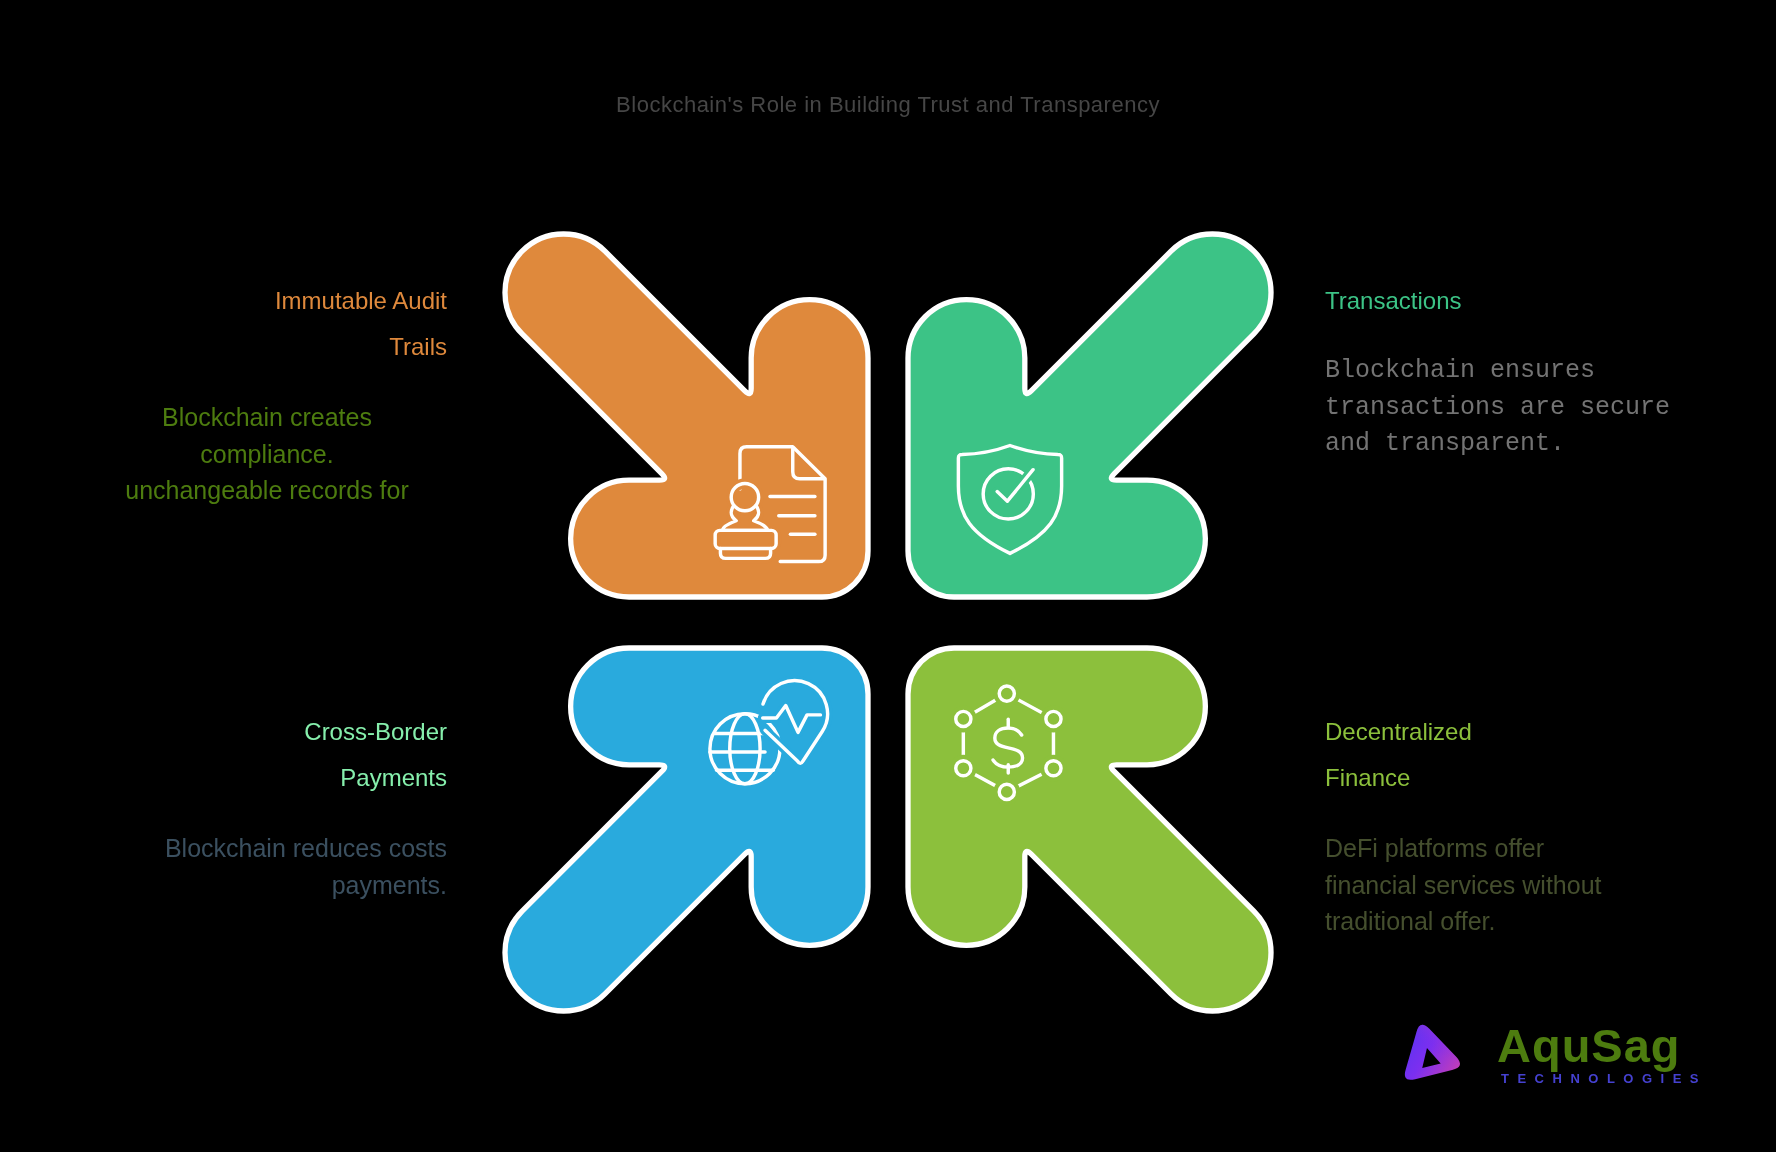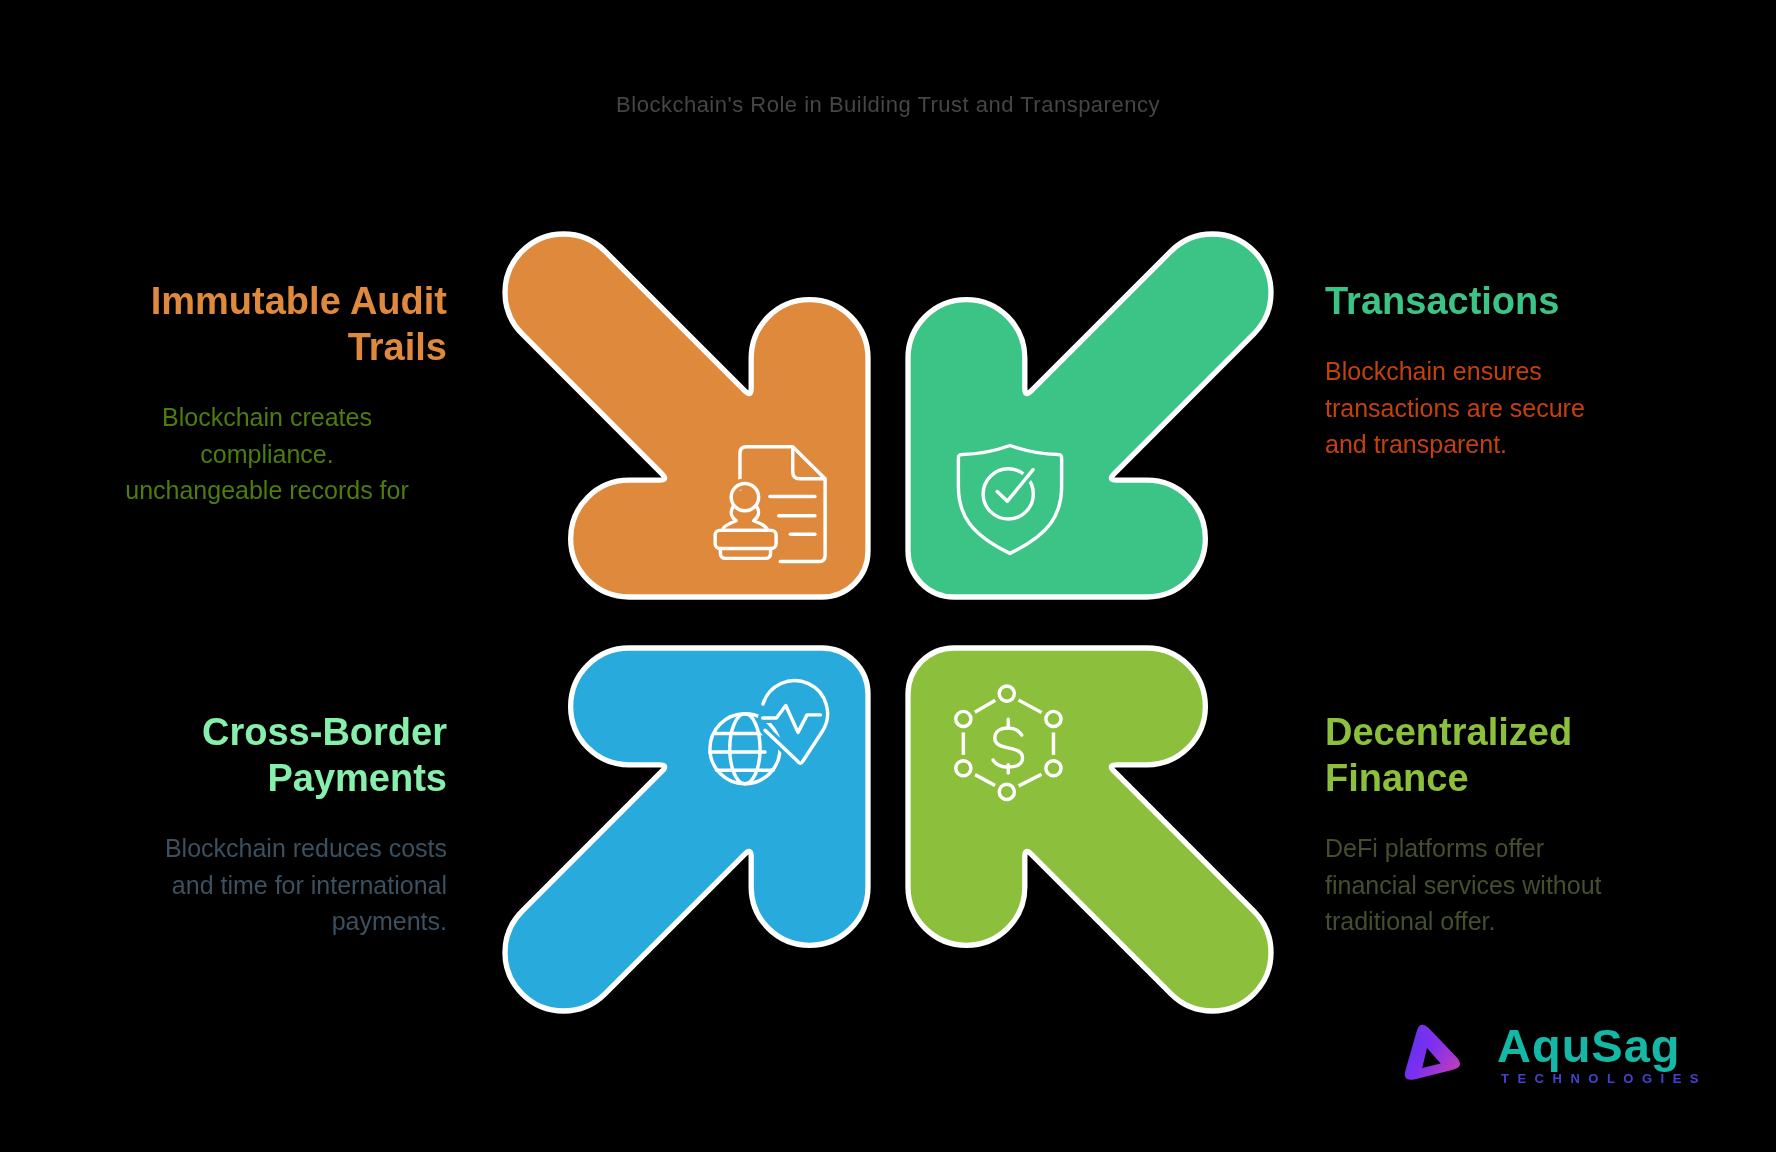--- a/index.html
+++ b/index.html
@@ -10,21 +10,21 @@
   }
   .title{
     position:absolute;left:0;right:0;top:92px;
     text-align:center;font-size:22px;font-weight:400;letter-spacing:.5px;
   }
   .quad{position:absolute;width:360px;}
   .q-tl{left:87px;top:278px;text-align:right;}
   .q-tr{left:1325px;top:278px;text-align:left;width:380px;}
   .q-bl{left:87px;top:709px;text-align:right;}
   .q-br{left:1325px;top:709px;text-align:left;width:380px;}
-  .q-title{font-size:38px;font-weight:700;line-height:46px;}
+  .q-title{font-size:24px;font-weight:400;line-height:46px;}
   .q-desc{margin-top:29px;font-size:25px;line-height:36.5px;}
   .arrow-svg{position:absolute;width:354px;height:354px;overflow:visible;}
   .a-tl{left:514px;top:243px;}
   .a-tr{left:908px;top:243px;}
   .a-bl{left:514px;top:648px;}
   .a-br{left:908px;top:648px;}
   .icon-svg{position:absolute;width:140px;height:140px;overflow:visible;}
   .i-tl{left:700px;top:435px;}
   .i-tr{left:940px;top:435px;}
   .i-bl{left:700px;top:672px;}
@@ -130,35 +130,34 @@
     <div>Blockchain creates</div>
     <div>compliance.</div>
     <div>unchangeable records for</div>
   </div>
 </div>
 
 <div class="quad q-tr">
   <div class="q-title" style="color: rgb(60, 195, 134);">
     <div>Transactions</div>
   </div>
-  <div class="q-desc" style="color: #c2410c;">
+  <div class="q-desc" style="color: #737373; font-family: Liberation Mono, monospace;">
     <div>Blockchain ensures</div>
     <div>transactions are secure</div>
     <div>and transparent.</div>
   </div>
 </div>
 
 <div class="quad q-bl">
   <div class="q-title" style="color: #86efac;">
     <div>Cross-Border</div>
     <div>Payments</div>
   </div>
   <div class="q-desc" style="color: rgb(59, 80, 96);">
     <div>Blockchain reduces costs</div>
-    <div>and time for international</div>
     <div>payments.</div>
   </div>
 </div>
 
 <div class="quad q-br">
   <div class="q-title" style="color: rgb(140, 192, 60);">
     <div>Decentralized</div>
     <div>Finance</div>
   </div>
   <div class="q-desc" style="color: rgb(69, 79, 46);">
@@ -178,14 +177,14 @@
     <linearGradient id="lg2" x1="72" y1="0" x2="20" y2="60" gradientUnits="userSpaceOnUse">
       <stop offset="0" stop-color="#e8459c" stop-opacity="0.9"></stop>
       <stop offset="0.6" stop-color="#7b2ff0" stop-opacity="0"></stop>
     </linearGradient>
   </defs>
   <g transform="rotate(-14 36 36)">
     <path fill-rule="evenodd" fill="url(#lg1)" d="M 30 15 Q 36 4 42.5 15 L 61 47 Q 67 58 54 58 L 18 58 Q 5 58 11.5 47 Z M 36 32 L 45 49.5 L 27 49.5 Z"></path>
     <path fill-rule="evenodd" fill="url(#lg2)" d="M 30 15 Q 36 4 42.5 15 L 61 47 Q 67 58 54 58 L 18 58 Q 5 58 11.5 47 Z M 36 32 L 45 49.5 L 27 49.5 Z"></path>
   </g>
 </svg>
-<div class="logo-name" style="color: #14b8a6;">AquSag</div>
+<div class="logo-name" style="color: #4d7c0f;">AquSag</div>
 <div class="logo-tag" style="color: rgb(69, 65, 208);">TECHNOLOGIES</div>
 
 </body></html>

